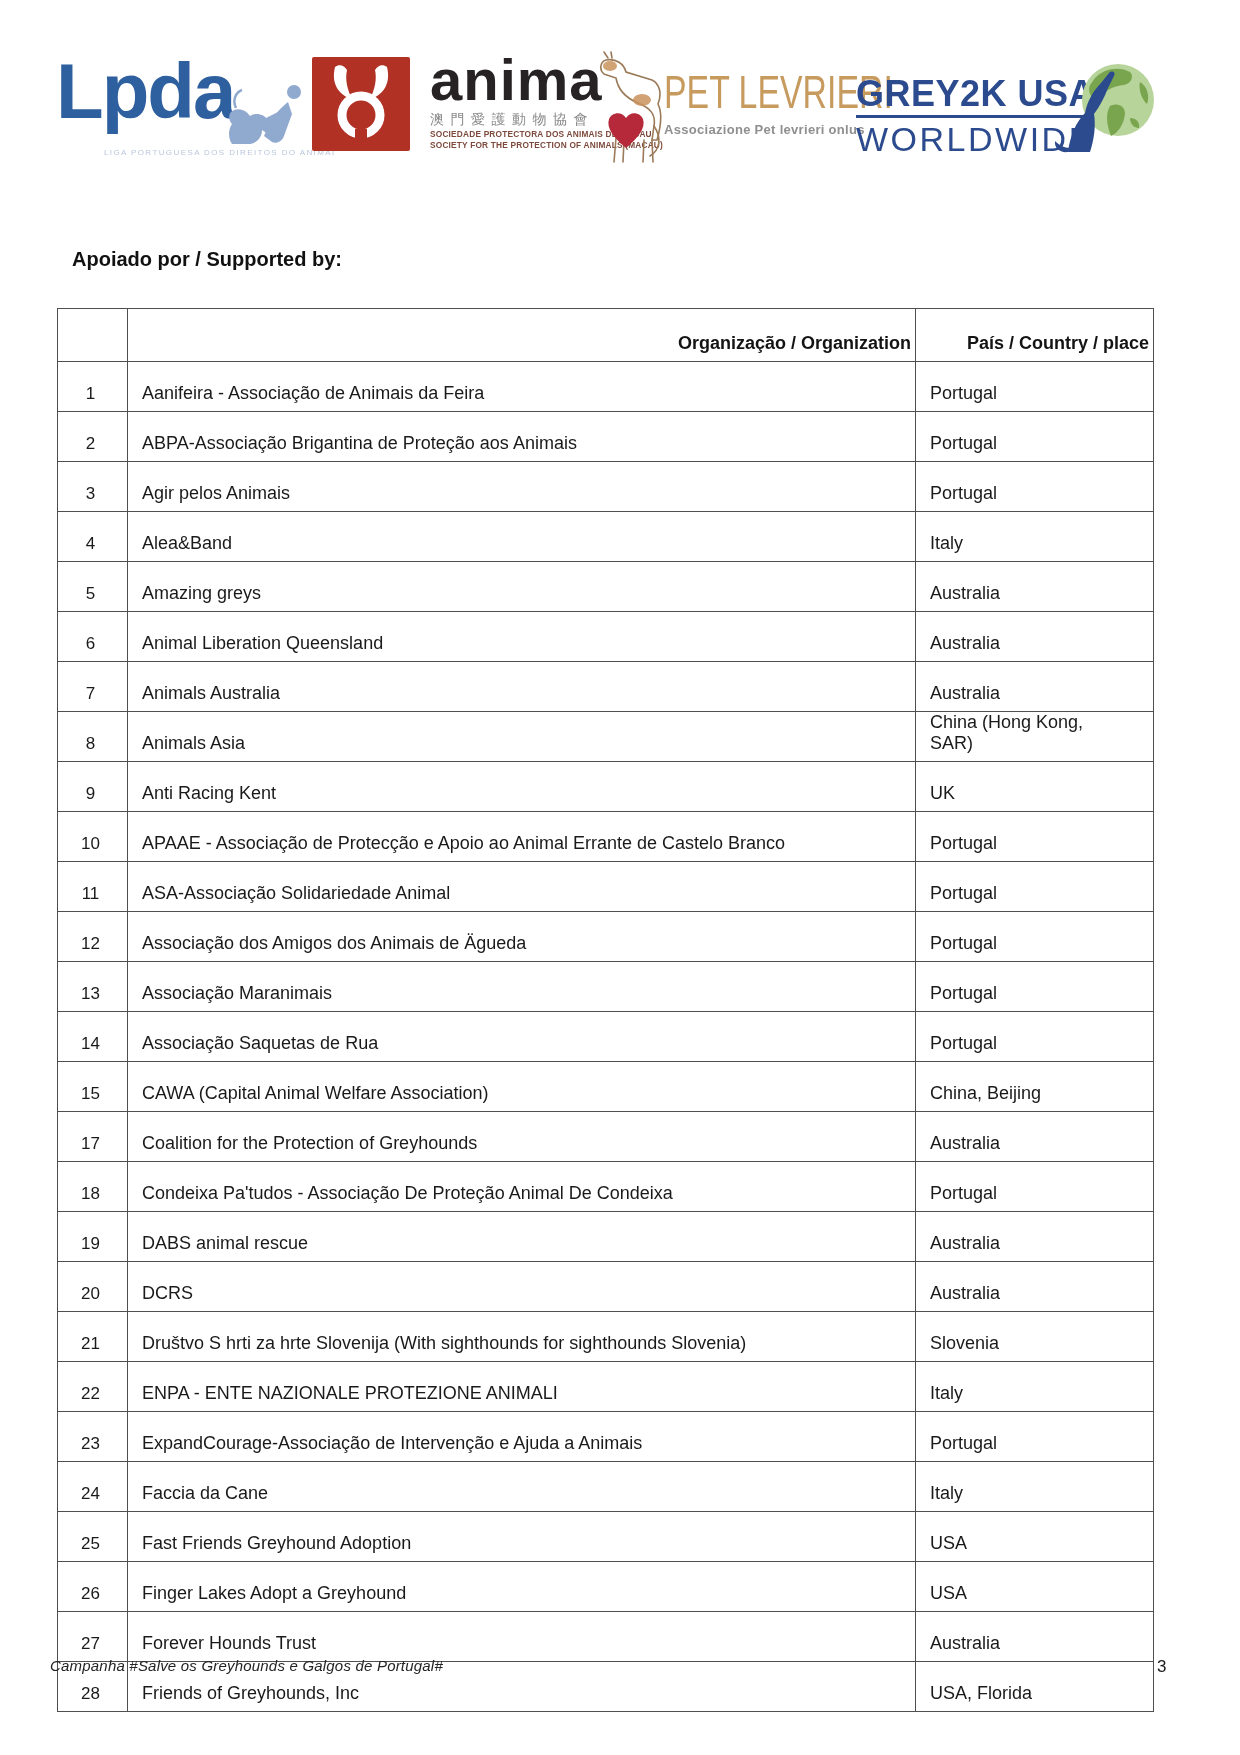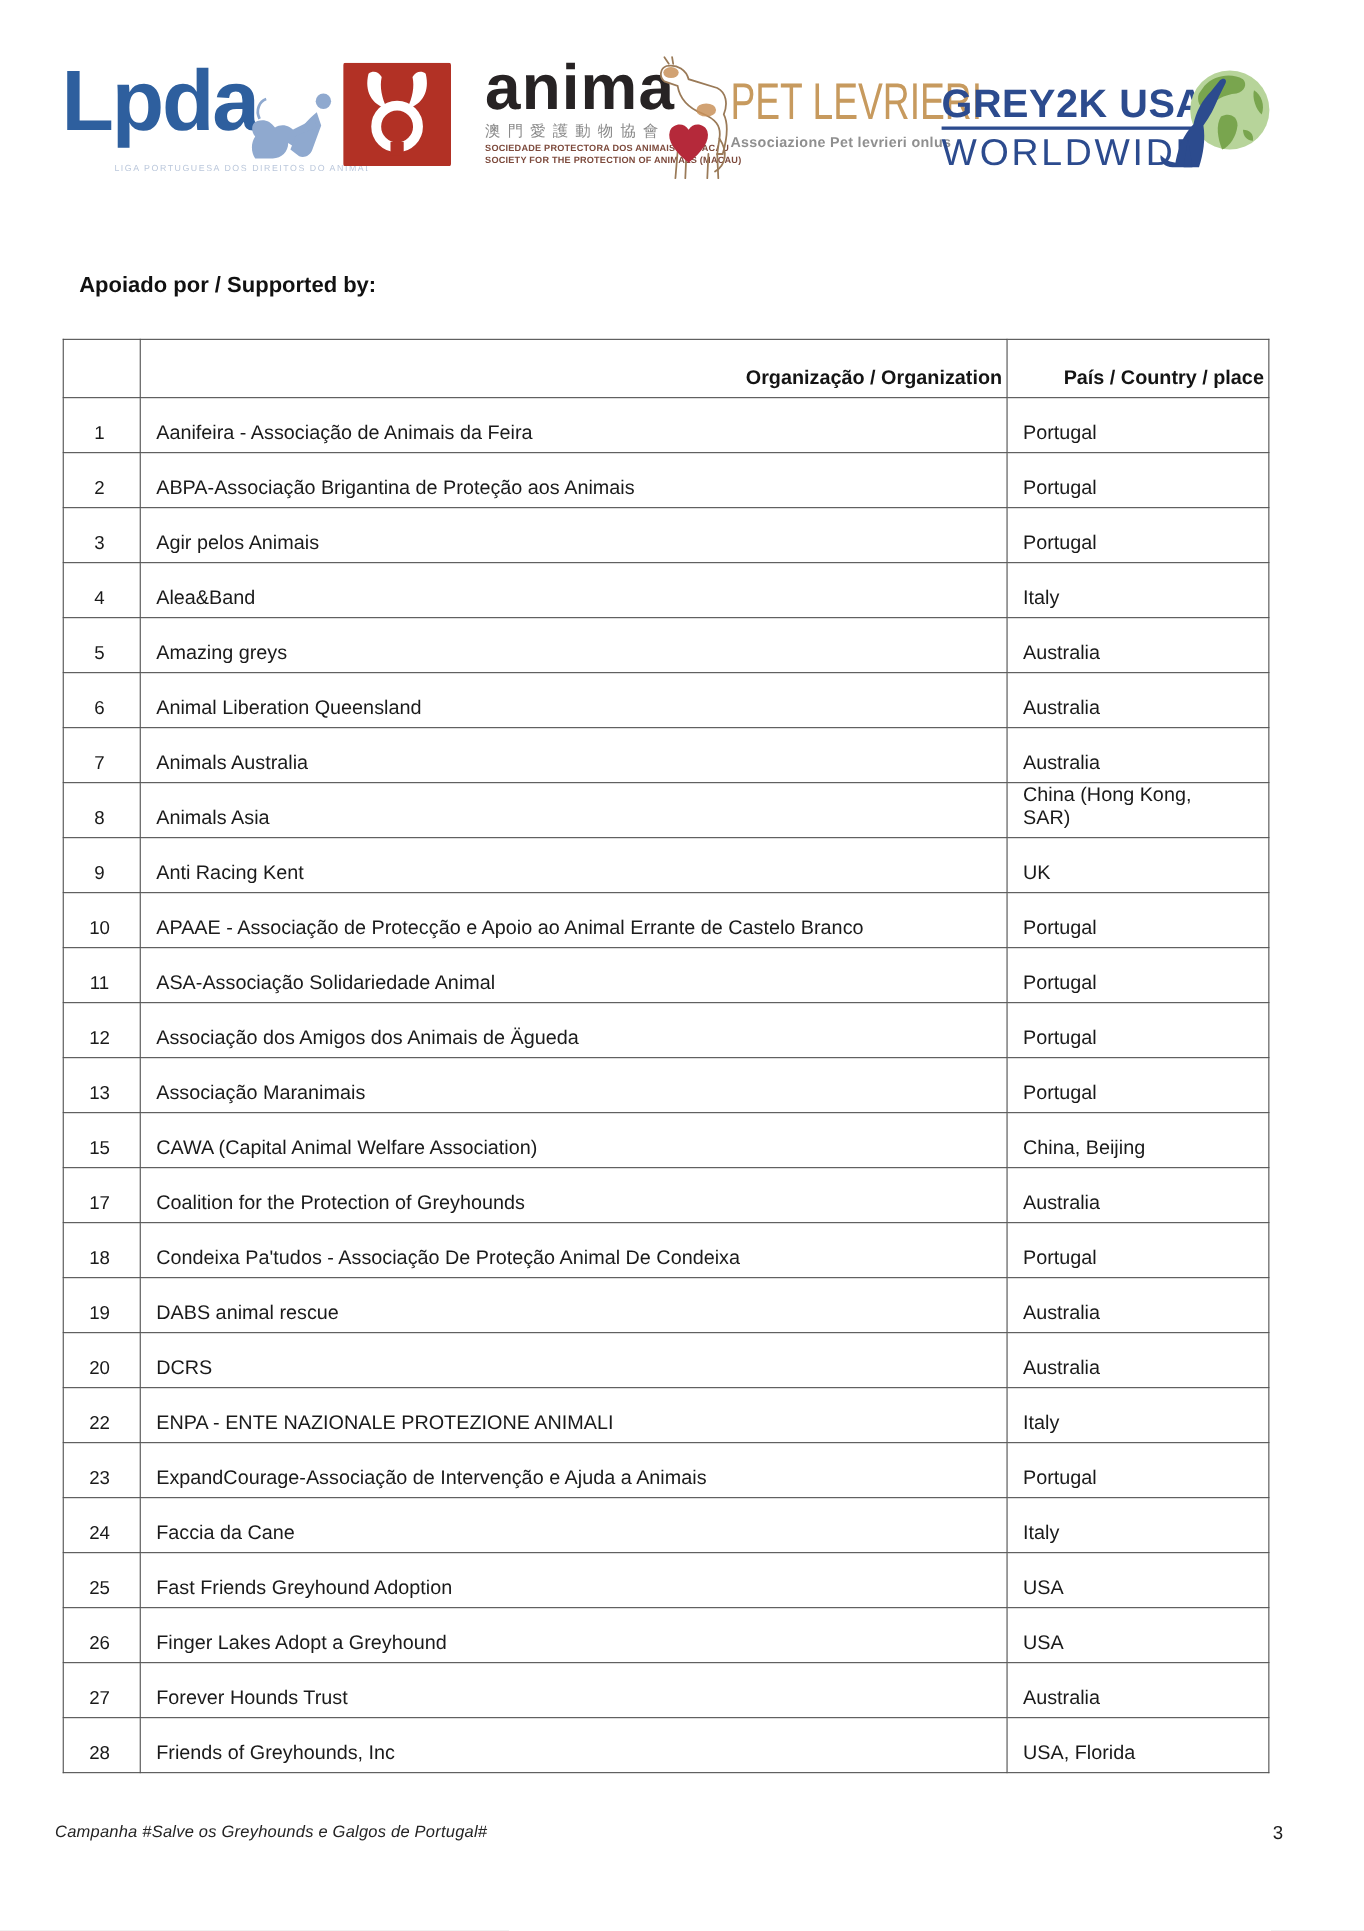--- a/index.html
+++ b/index.html
@@ -7,21 +7,21 @@
         font-family:"Liberation Sans",sans-serif;color:#1c1c1c;overflow:hidden;}
 
   
   .logo-banner{position:absolute;left:0;top:0;width:1000px;height:210px;}
   .lpda-word{position:absolute;left:56px;top:52px;font-size:78px;font-weight:600;
              color:#2e5f9e;letter-spacing:-2px;line-height:1;}
   .lpda-sub{position:absolute;left:104px;top:148px;width:230px;font-size:8px;
             color:#a9b9d2;letter-spacing:1.4px;filter:blur(.5px);opacity:.8;white-space:nowrap;overflow:hidden;}
   .lpda-sil{position:absolute;left:222px;top:80px;}
   .anima-mark{position:absolute;left:312px;top:57px;}
-  .anima-block{position:absolute;left:430px;top:52px;width:190px;margin-left:11px;}
+  .anima-block{position:absolute;left:430px;top:52px;width:190px;}
   .anima-word{font-size:58px;font-weight:700;color:#272324;line-height:.95;letter-spacing:1px;}
   .anima-cn{margin-top:4px;font-size:14px;color:#8a8a8a;letter-spacing:6.5px;white-space:nowrap;}
   .anima-cap{font-size:8.3px;font-weight:700;color:#7d4a3c;letter-spacing:.2px;line-height:1.35;white-space:nowrap;}
   .hound{position:absolute;left:596px;top:50px;}
   .pl-block{position:absolute;left:664px;top:68px;}
   .pl-word{font-size:47px;font-weight:500;color:#c79a5e;line-height:1;white-space:nowrap;
            transform:scaleX(.72);transform-origin:0 0;}
   .pl-sub{font-size:13px;color:#8f8f8f;margin-top:7px;letter-spacing:.3px;font-weight:bold;}
   .g2k-block{position:absolute;left:856px;top:76px;color:#2c4b8e;}
   .g2k-l1{font-size:36px;font-weight:700;letter-spacing:.5px;line-height:1;white-space:nowrap;}
@@ -205,20 +205,25 @@
     <td class="c-num">12</td>
     <td class="c-org">Associação dos Amigos dos Animais de Ägueda</td>
     <td class="c-country">Portugal</td>
   </tr>
         <tr>
     <td class="c-num">13</td>
     <td class="c-org">Associação Maranimais</td>
     <td class="c-country">Portugal</td>
   </tr>
         <tr>
+    <td class="c-num">14</td>
+    <td class="c-org">Associação Saquetas de Rua</td>
+    <td class="c-country">Portugal</td>
+  </tr>
+        <tr>
     <td class="c-num">15</td>
     <td class="c-org">CAWA (Capital Animal Welfare Association)</td>
     <td class="c-country">China, Beijing</td>
   </tr>
         <tr>
     <td class="c-num">17</td>
     <td class="c-org">Coalition for the Protection of Greyhounds</td>
     <td class="c-country">Australia</td>
   </tr>
         <tr>
@@ -230,20 +235,25 @@
     <td class="c-num">19</td>
     <td class="c-org">DABS animal rescue</td>
     <td class="c-country">Australia</td>
   </tr>
         <tr>
     <td class="c-num">20</td>
     <td class="c-org">DCRS</td>
     <td class="c-country">Australia</td>
   </tr>
         <tr>
+    <td class="c-num">21</td>
+    <td class="c-org">Društvo S hrti za hrte Slovenija  (With sighthounds for sighthounds Slovenia)</td>
+    <td class="c-country">Slovenia</td>
+  </tr>
+        <tr>
     <td class="c-num">22</td>
     <td class="c-org">ENPA - ENTE NAZIONALE PROTEZIONE ANIMALI</td>
     <td class="c-country">Italy</td>
   </tr>
         <tr>
     <td class="c-num">23</td>
     <td class="c-org">ExpandCourage-Associação de Intervenção e Ajuda a Animais</td>
     <td class="c-country">Portugal</td>
   </tr>
         <tr>

